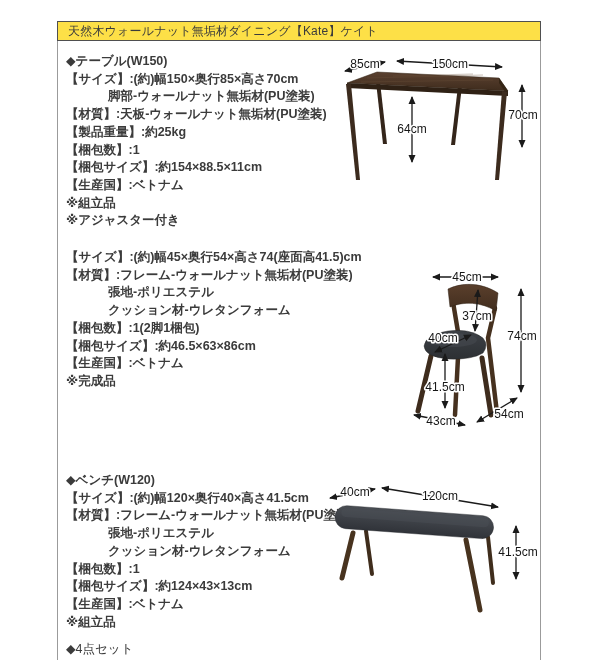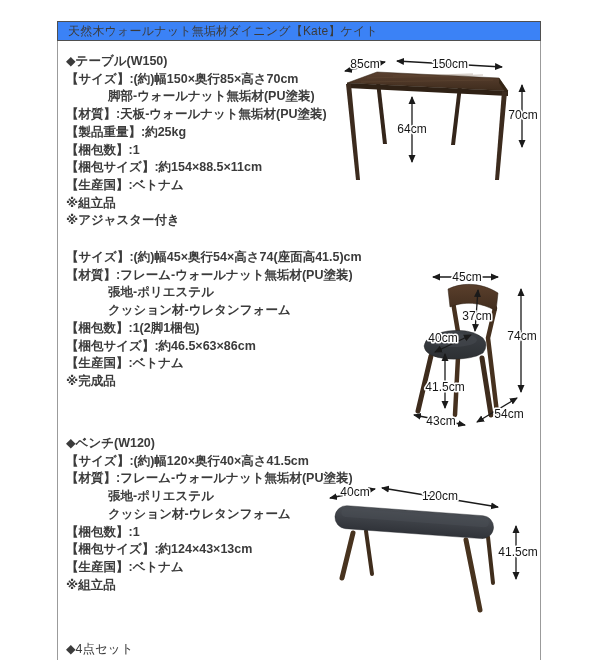--- a/index.html
+++ b/index.html
@@ -1,21 +1,21 @@
 <!DOCTYPE html>
 <html><head>
 <meta charset="utf-8">
 <style>
   html,body{margin:0;padding:0;background:#ffffff;}
   .page{position:relative;width:600px;height:660px;background:#fff;overflow:hidden;
         font-family:"Liberation Sans","DejaVu Sans",sans-serif;}
   .content-box{position:absolute;left:57px;top:21px;width:484px;height:650px;
         border:1px solid #9b9b9b;border-top:none;box-sizing:border-box;background:#fff;}
   .header-bar{position:absolute;left:57px;top:21px;width:484px;height:20px;
-        background:#3b82f6;border:1px solid #4f4f4f;box-sizing:border-box;
+        background:#fde047;border:1px solid #4f4f4f;box-sizing:border-box;
         display:flex;align-items:center;padding-left:10px;}
   .header-bar span{font-size:12px;color:#3b3b3b;letter-spacing:.2px;}
   .spec{position:absolute;left:66px;width:350px;font-weight:bold;}
   .line{font-size:12.5px;line-height:17.7px;color:#3b3b3b;white-space:nowrap;}
   .indent{padding-left:42px;}
   .footer-line{position:absolute;left:66px;top:641px;}
   svg.diagram{position:absolute;}
   .arr{stroke:#1a1a1a;stroke-width:1.3;fill:none;}
   .dim{font-family:"Liberation Sans","DejaVu Sans",sans-serif;font-size:12px;
        text-anchor:middle;dominant-baseline:central;fill:#161616;
@@ -49,21 +49,21 @@
     <div class="line">【サイズ】:(約)幅45×奥行54×高さ74(座面高41.5)cm</div>
     <div class="line">【材質】:フレーム-ウォールナット無垢材(PU塗装)</div>
     <div class="line indent">張地-ポリエステル</div>
     <div class="line indent">クッション材-ウレタンフォーム</div>
     <div class="line">【梱包数】:1(2脚1梱包)</div>
     <div class="line">【梱包サイズ】:約46.5×63×86cm</div>
     <div class="line">【生産国】:ベトナム</div>
     <div class="line">※完成品</div>
   </section>
 
-  <section class="spec" style="top:435px">
+  <section class="spec" style="top:472px">
     <div class="line">◆ベンチ(W120)</div>
     <div class="line">【サイズ】:(約)幅120×奥行40×高さ41.5cm</div>
     <div class="line">【材質】:フレーム-ウォールナット無垢材(PU塗装)</div>
     <div class="line indent">張地-ポリエステル</div>
     <div class="line indent">クッション材-ウレタンフォーム</div>
     <div class="line">【梱包数】:1</div>
     <div class="line">【梱包サイズ】:約124×43×13cm</div>
     <div class="line">【生産国】:ベトナム</div>
     <div class="line">※組立品</div>
   </section>

